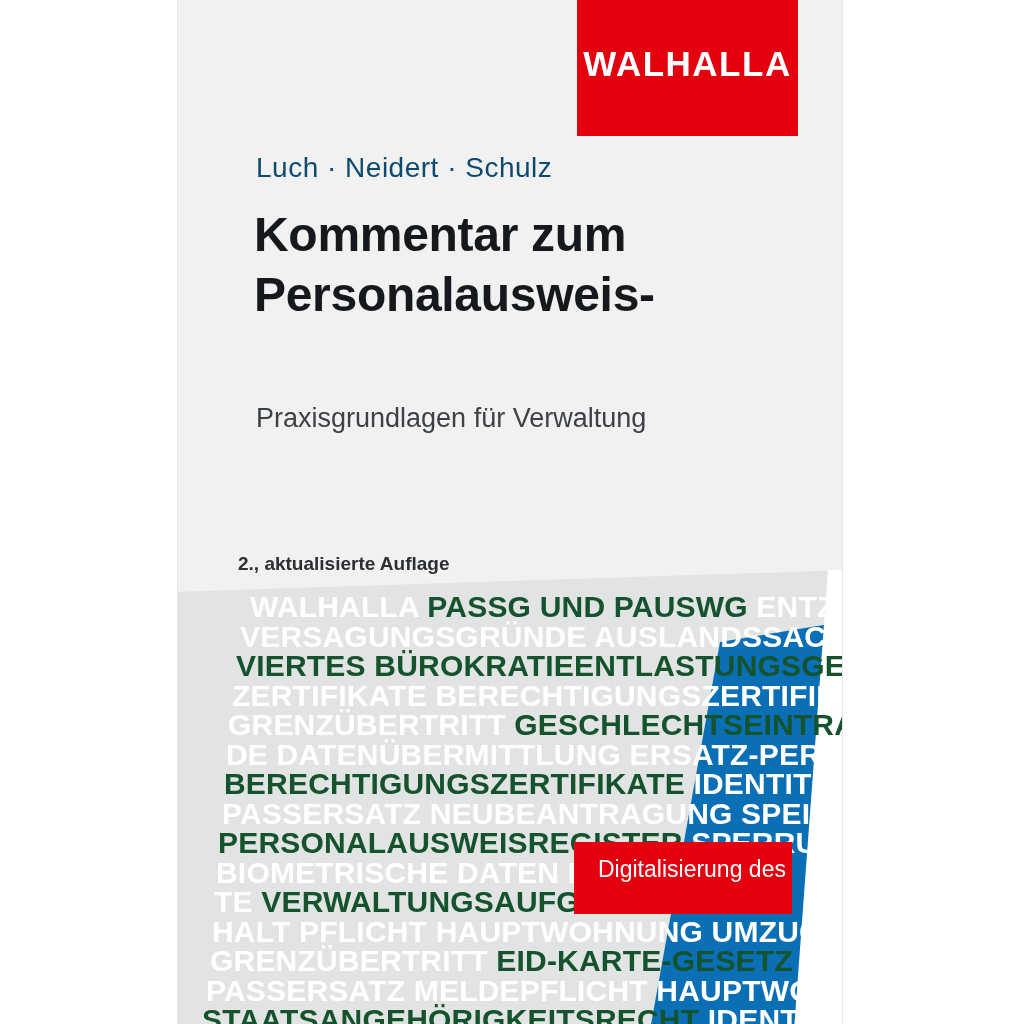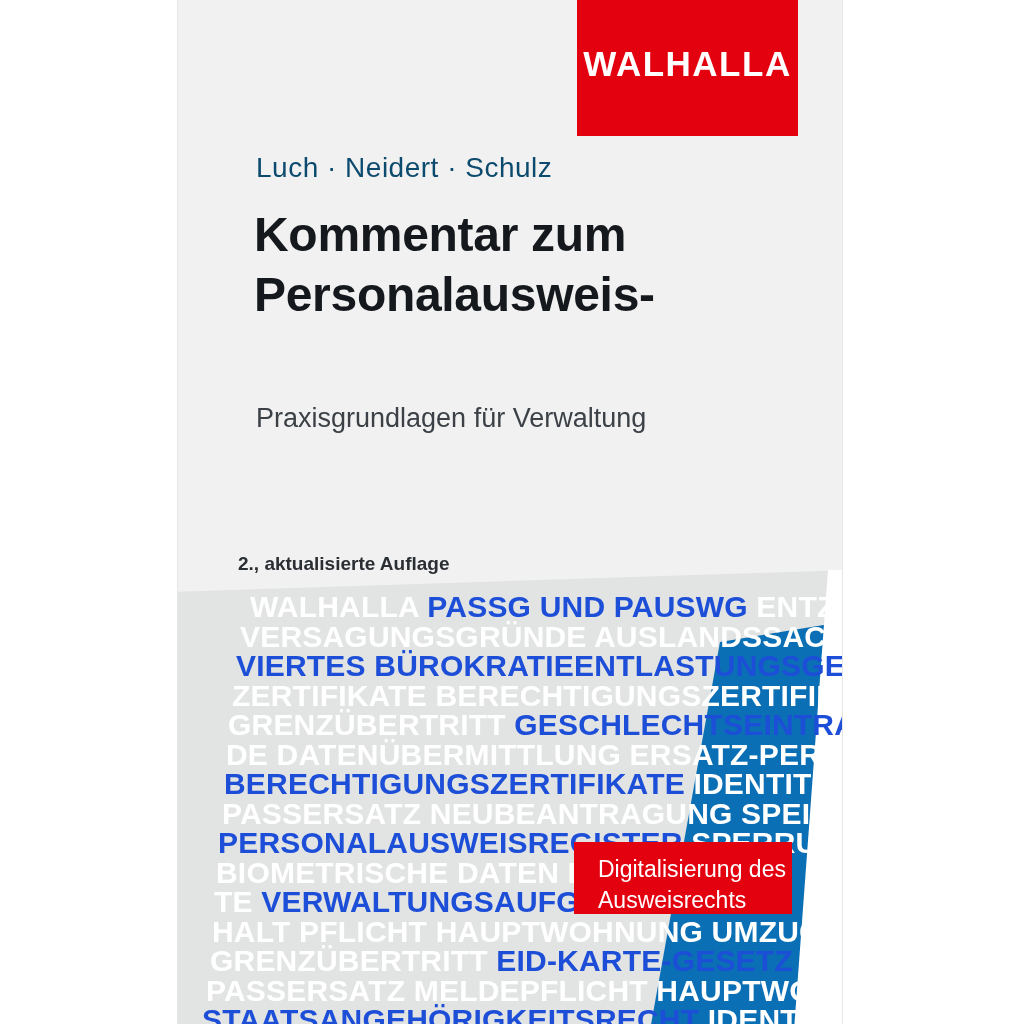--- a/index.html
+++ b/index.html
@@ -166,21 +166,21 @@
   }
   .wline {
     position: absolute;
     white-space: nowrap;
     font-size: 30px;
     font-weight: bold;
     letter-spacing: 0.2px;
     line-height: 1;
   }
   .w-grey { color: #ffffff; }
-  .w-teal { color: #1d4ed8; }
+  .w-teal { color: #14532d; }
 
   
   .banner {
     position: absolute;
     left: 396px;
     top: 272px;
     width: 218px;
     height: 72px;
     background: #e3000f;
     color: #ffffff;
@@ -235,18 +235,17 @@
           <div class="wline" style="top: 287.5px; left: 38px;"><span class="w-grey">BIOMETRISCHE DATEN BERECHT</span></div>
           <div class="wline" style="top: 317px; left: 36px;"><span class="w-grey">TE</span><span class="w-teal"> VERWALTUNGSAUFGABEN</span><span class="w-grey"> A</span></div>
           <div class="wline" style="top: 346.5px; left: 34px;"><span class="w-grey">HALT PFLICHT HAUPTWOHNUNG UMZUG HAU</span></div>
           <div class="wline" style="top: 376px; left: 32px;"><span class="w-grey">GRENZÜBERTRITT</span><span class="w-teal"> EID-KARTE-GESETZ</span><span class="w-grey"> ERSATZ</span></div>
           <div class="wline" style="top: 405.5px; left: 28px;"><span class="w-grey">PASSERSATZ MELDEPFLICHT HAUPTWOHNUNG</span></div>
           <div class="wline" style="top: 435px; left: 24px;"><span class="w-teal">STAATSANGEHÖRIGKEITSRECHT</span><span class="w-grey"> IDENTITÄTS</span></div>
         </div>
 
       <div class="banner">
         <div>Digitalisierung des</div>
-        <div>Ausweisrechts</div>
       </div>
     </div>
 
   </div>
 </div>
 
 </body></html>

